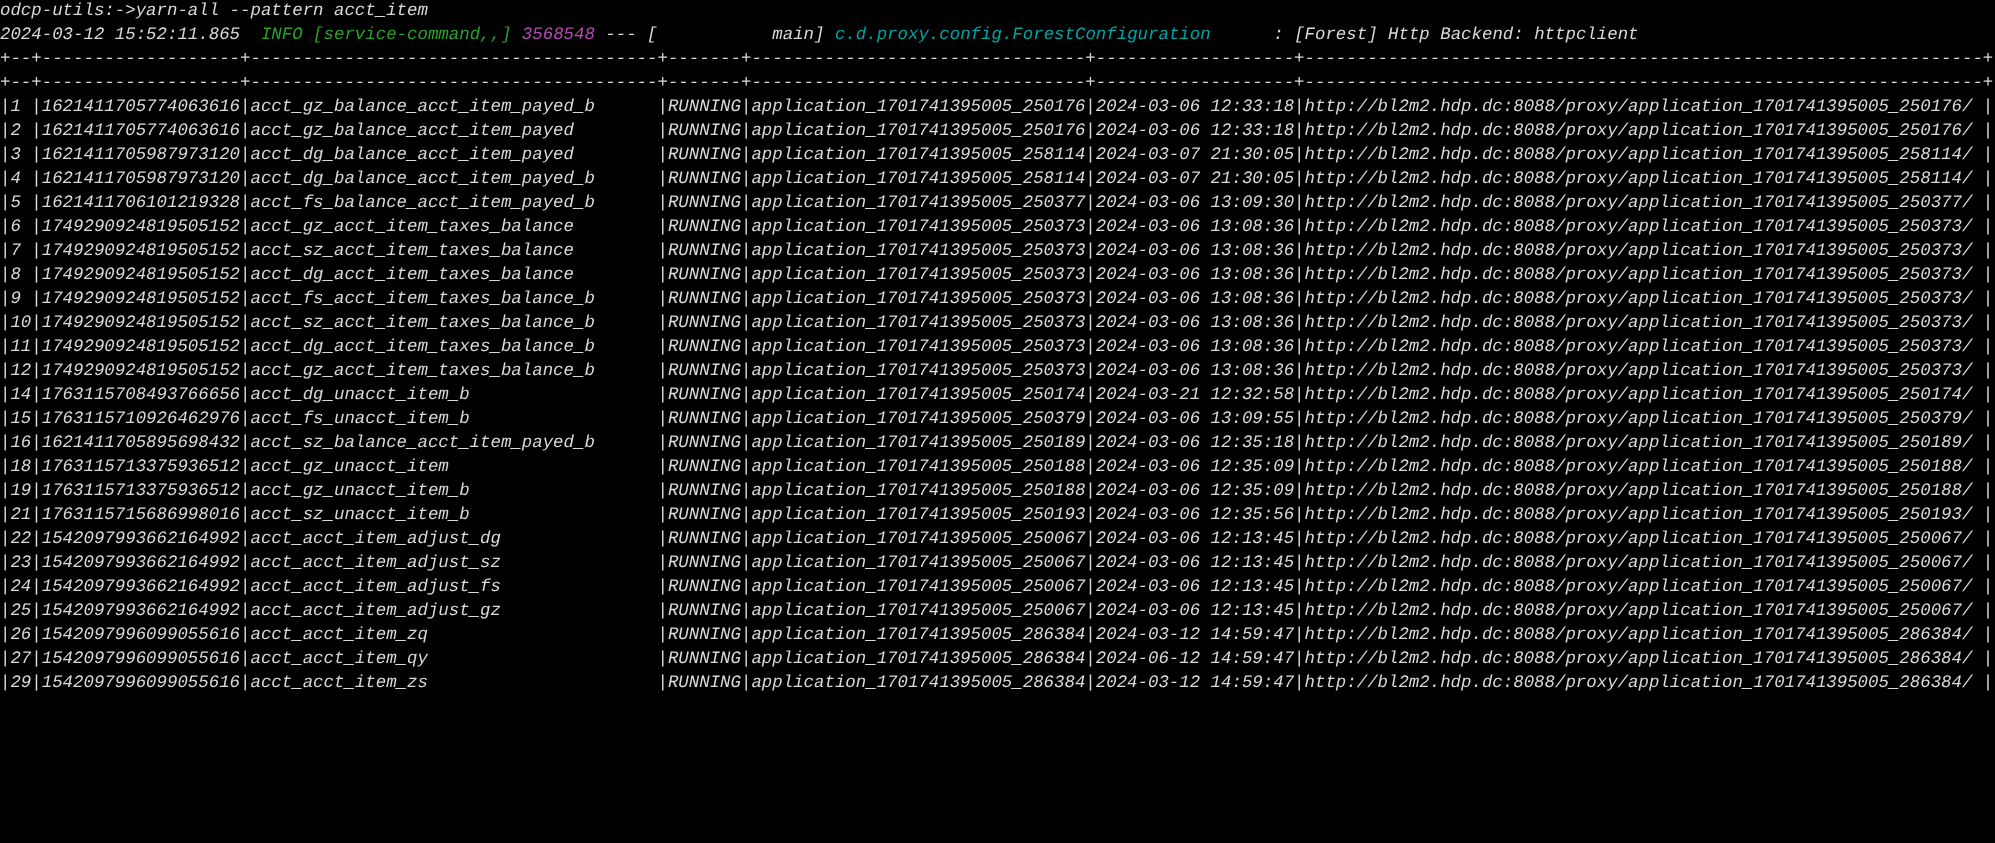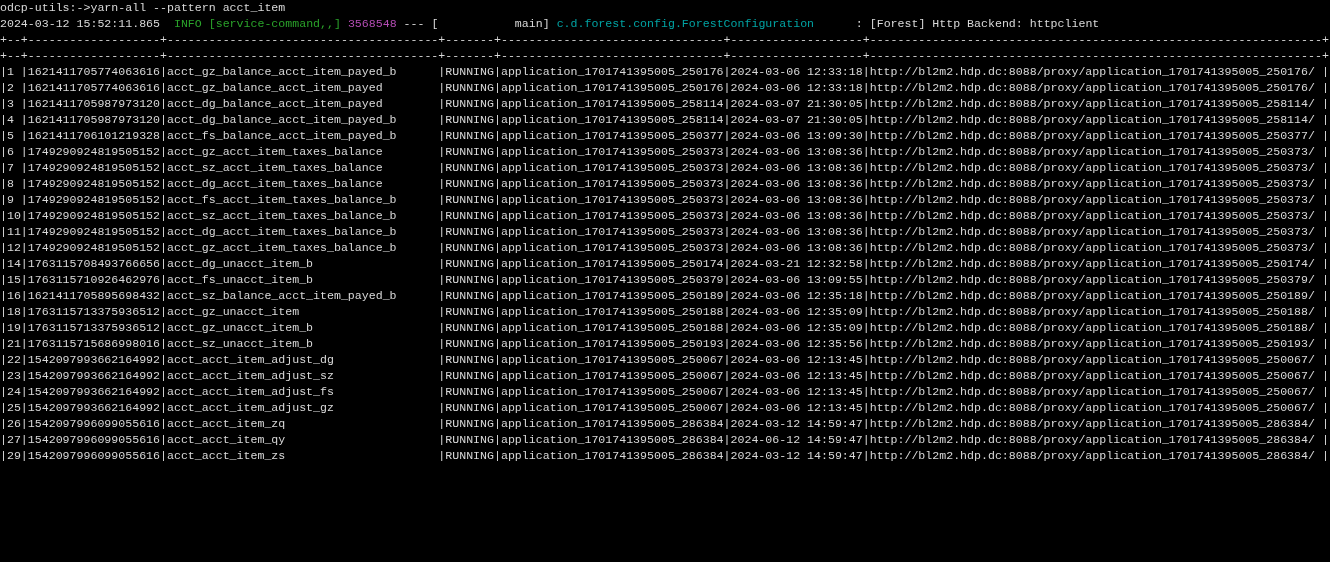--- a/index.html
+++ b/index.html
@@ -6,32 +6,33 @@
   #terminal{
     position:relative;
     width:1330px;height:464px;
     background:#000000;
     overflow:hidden;
     font-family:"Liberation Mono","DejaVu Sans Mono",monospace;
     font-size:11.6px;
     line-height:16px;
     color:#d9d9d9;
     cursor:text;
+    font-style:italic;
   }
   .line{height:16px;white-space:pre;}
   .green{color:#2aa22a;}
   .magenta{color:#b44cb4;}
   .cyan{color:#00a3a3;}
 </style>
 </head>
 <body>
 
 <div id="terminal">
   <div class="line"><span>odcp-utils:-&gt;</span><span>yarn-all --pattern acct_item</span></div>
-  <div class="line"><span>2024-03-12 15:52:11.865  </span><span class="green">INFO [service-command,,]</span><span> </span><span class="magenta">3568548</span><span> --- [           main] </span><span class="cyan">c.d.forest.config.ForestConfiguration</span><span>      : [Forest] Http Backend: httpclient</span></div>
+  <div class="line"><span>2024-03-12 15:52:11.865  </span><span class="green">INFO [service-command,,]</span><span> </span><span class="magenta">3568548</span><span> --- [           main] </span><span class="cyan">c.d.proxy.config.ForestConfiguration</span><span>      : [Forest] Http Backend: httpclient</span></div>
   <div>
       <div class="line">+--+-------------------+---------------------------------------+-------+--------------------------------+-------------------+-----------------------------------------------------------------+</div>
       <div class="line">+--+-------------------+---------------------------------------+-------+--------------------------------+-------------------+-----------------------------------------------------------------+</div>
       <div class="line">|1 |1621411705774063616|acct_gz_balance_acct_item_payed_b      |RUNNING|application_1701741395005_250176|2024-03-06 12:33:18|http://bl2m2.hdp.dc:8088/proxy/application_1701741395005_250176/ |</div>
       <div class="line">|2 |1621411705774063616|acct_gz_balance_acct_item_payed        |RUNNING|application_1701741395005_250176|2024-03-06 12:33:18|http://bl2m2.hdp.dc:8088/proxy/application_1701741395005_250176/ |</div>
       <div class="line">|3 |1621411705987973120|acct_dg_balance_acct_item_payed        |RUNNING|application_1701741395005_258114|2024-03-07 21:30:05|http://bl2m2.hdp.dc:8088/proxy/application_1701741395005_258114/ |</div>
       <div class="line">|4 |1621411705987973120|acct_dg_balance_acct_item_payed_b      |RUNNING|application_1701741395005_258114|2024-03-07 21:30:05|http://bl2m2.hdp.dc:8088/proxy/application_1701741395005_258114/ |</div>
       <div class="line">|5 |1621411706101219328|acct_fs_balance_acct_item_payed_b      |RUNNING|application_1701741395005_250377|2024-03-06 13:09:30|http://bl2m2.hdp.dc:8088/proxy/application_1701741395005_250377/ |</div>
       <div class="line">|6 |1749290924819505152|acct_gz_acct_item_taxes_balance        |RUNNING|application_1701741395005_250373|2024-03-06 13:08:36|http://bl2m2.hdp.dc:8088/proxy/application_1701741395005_250373/ |</div>
       <div class="line">|7 |1749290924819505152|acct_sz_acct_item_taxes_balance        |RUNNING|application_1701741395005_250373|2024-03-06 13:08:36|http://bl2m2.hdp.dc:8088/proxy/application_1701741395005_250373/ |</div>

